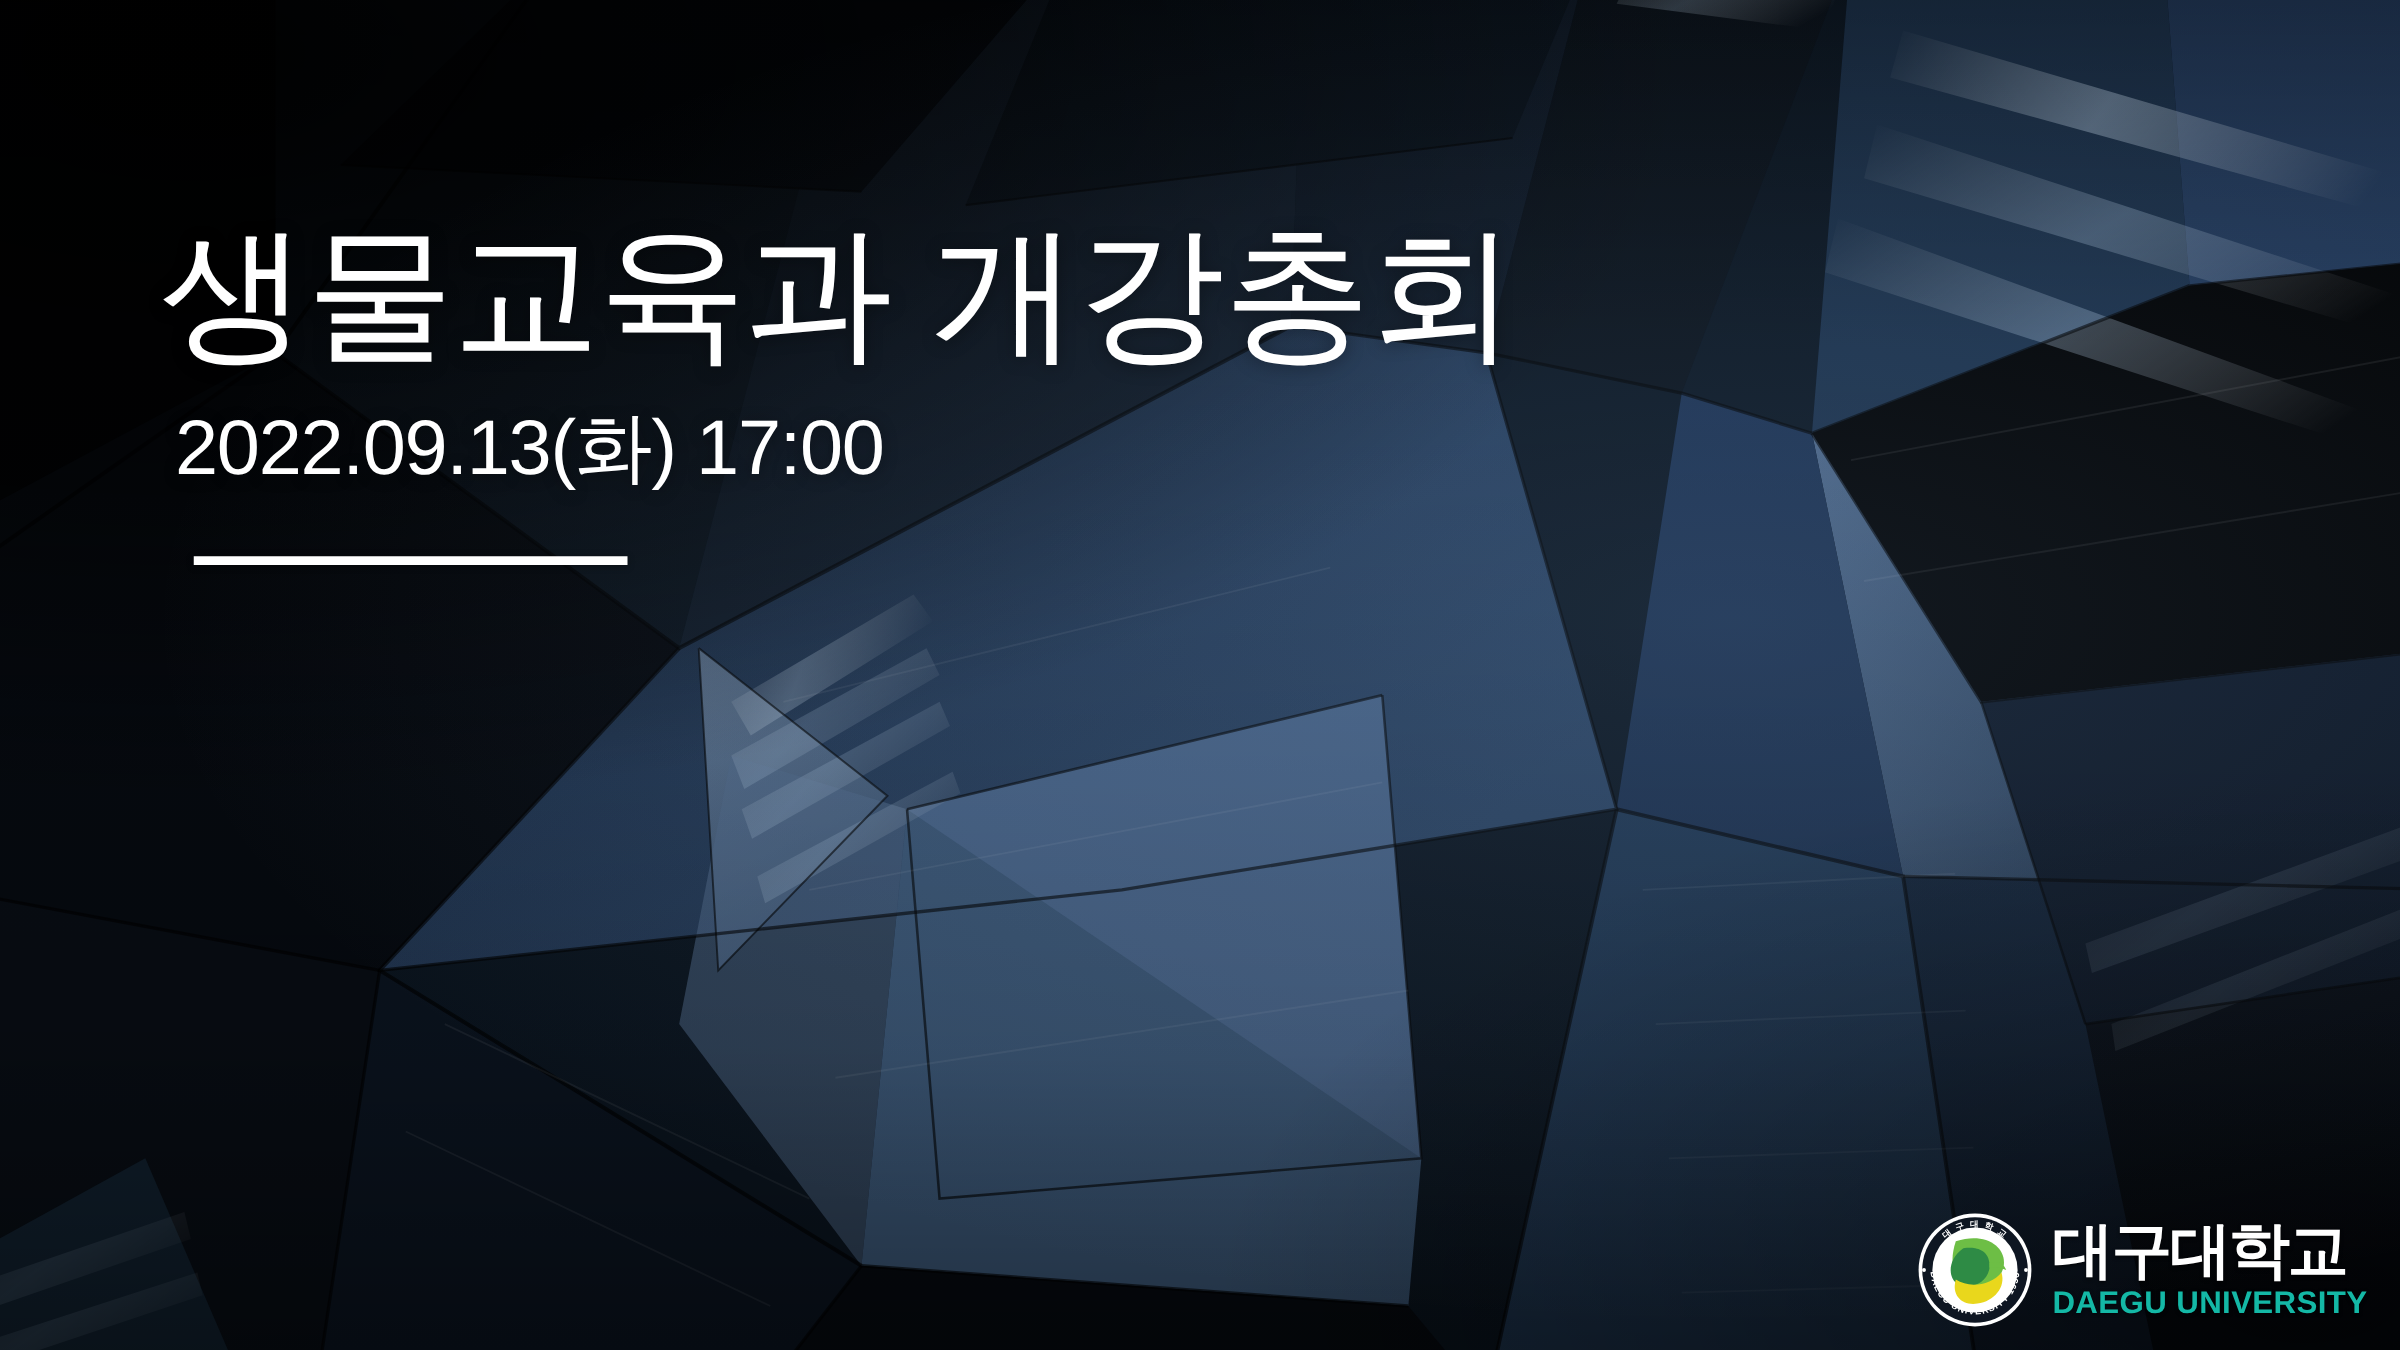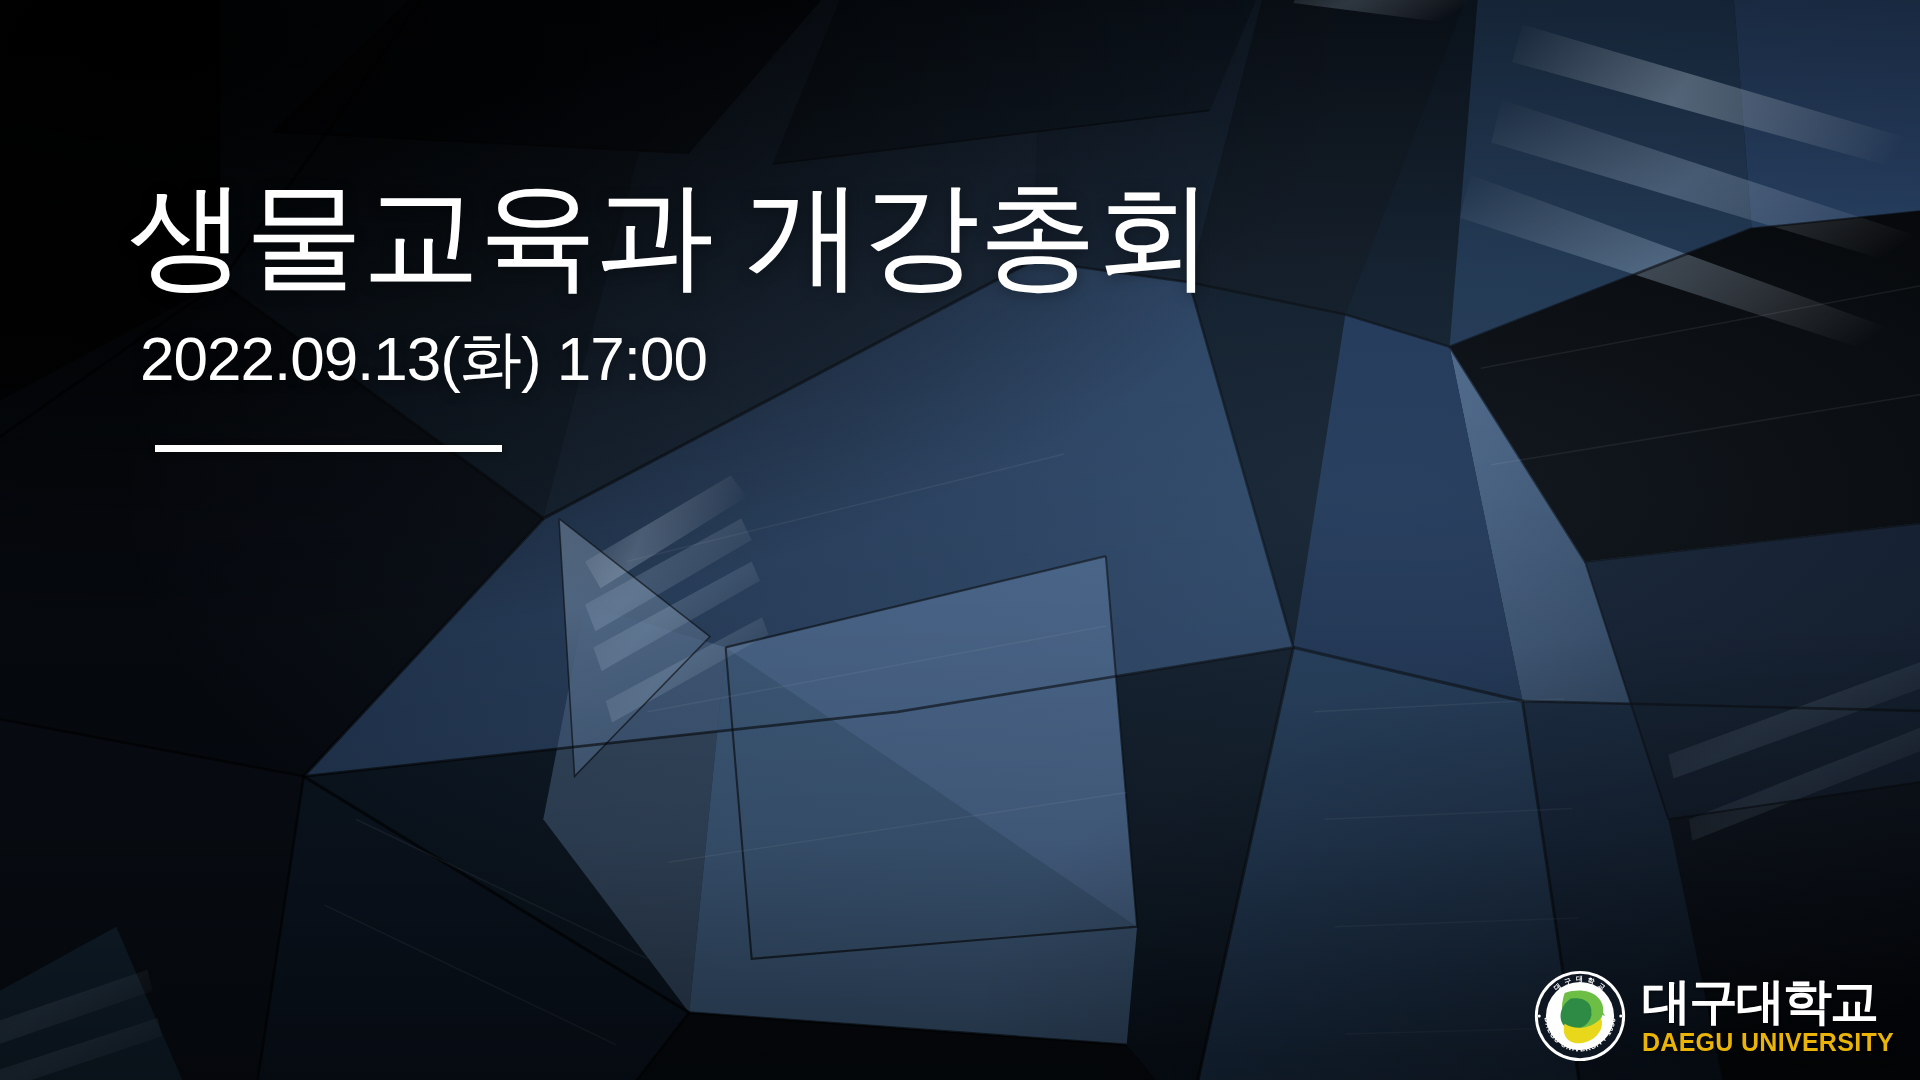--- a/index.html
+++ b/index.html
@@ -112,21 +112,21 @@
     font-size: 49px;
     font-weight: bold;
     color: #ffffff;
     letter-spacing: -2px;
     margin-bottom: 4px;
     text-shadow: 0 1px 3px rgba(0,0,0,0.6);
   }
   .logo-en {
     font-size: 25px;
     font-weight: bold;
-    color: #eab308;
+    color: #14b8a6;
     letter-spacing: 0.3px;
     text-shadow: 0 1px 3px rgba(0,0,0,0.6);
   }
 </style>
 </head>
 <body>
 
 <div class="slide">
 
   <div class="bg">

